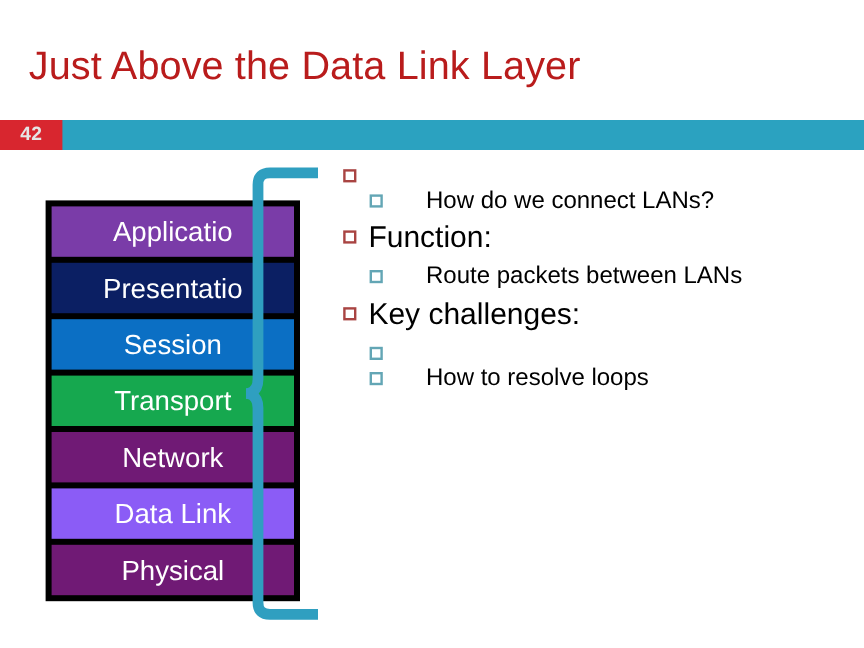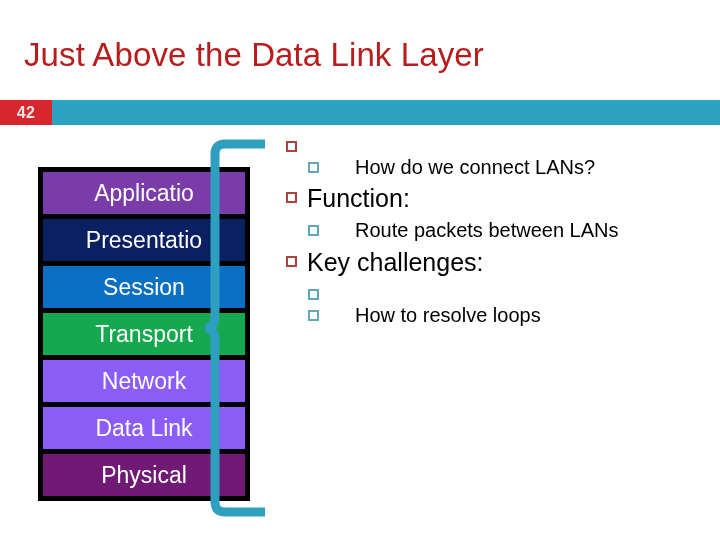--- a/index.html
+++ b/index.html
@@ -149,21 +149,21 @@
 
 <div id="accent-bar" style="background: rgb(43, 162, 192);"></div>
 
 <div id="slide-number-badge" style="background: rgb(216, 38, 47);">42</div>
 
 <div id="osi-stack" style="background: rgb(0, 0, 0);">
     <div class="osi-layer" style="background: rgb(122, 60, 168);">Applicatio</div>
     <div class="osi-layer" style="background: rgb(11, 31, 99);">Presentatio</div>
     <div class="osi-layer" style="background: rgb(11, 111, 196); text-align: center;">Session</div>
     <div class="osi-layer" style="background: rgb(22, 168, 79);">Transport</div>
-    <div class="osi-layer" style="background: #8b5cf6;">Network</div>
+    <div class="osi-layer" style="background: #701a75;">Network</div>
     <div class="osi-layer" style="background: #8b5cf6;">Data Link</div>
     <div class="osi-layer" style="background: #701a75;">Physical</div>
   </div>
 
 <svg id="brace" viewBox="0 0 72 380" xmlns="http://www.w3.org/2000/svg">
   <path id="brace-path" d="M 60 6 L 20 6 Q 10 6 10 16 L 10 178 Q 10 188 2 190 Q 10 192 10 202 L 10 364 Q 10 374 20 374 L 60 374" fill="none" stroke="#2f9fc0" stroke-width="9" stroke-linecap="butt" stroke-linejoin="round"></path>
   <path id="brace-nub" d="M 10 190 L -18 190" fill="none" stroke="#2f9fc0" stroke-width="9" stroke-linecap="butt"></path>
 </svg>
 
 <div id="bullet-list">

